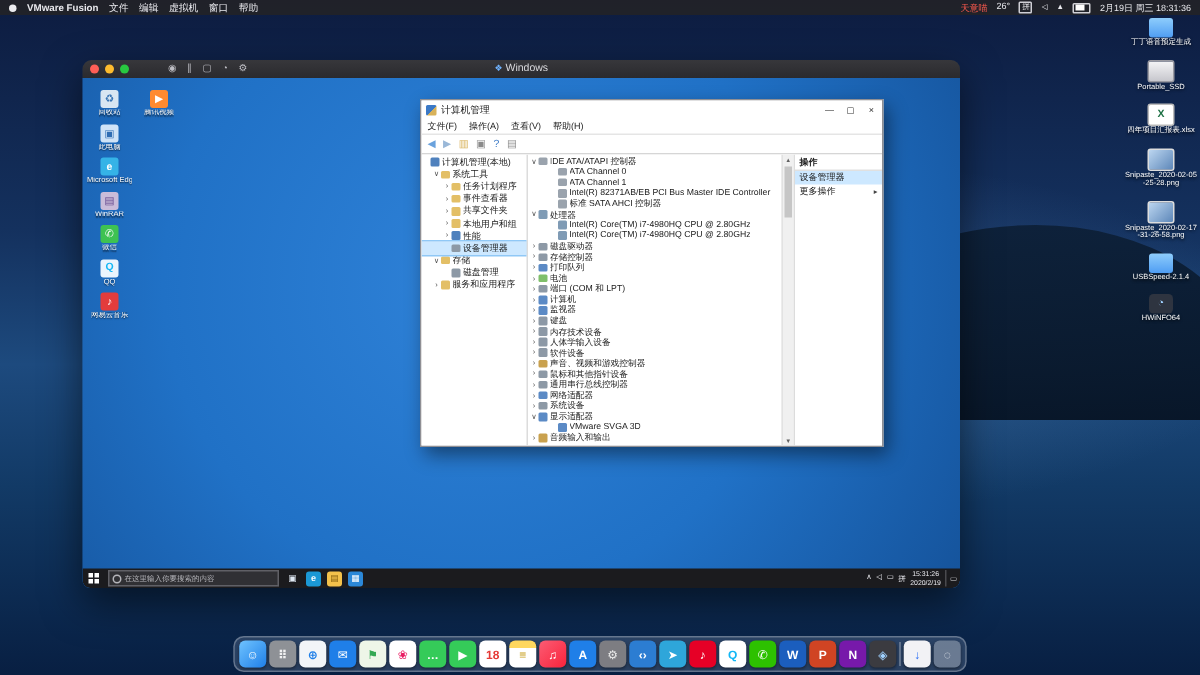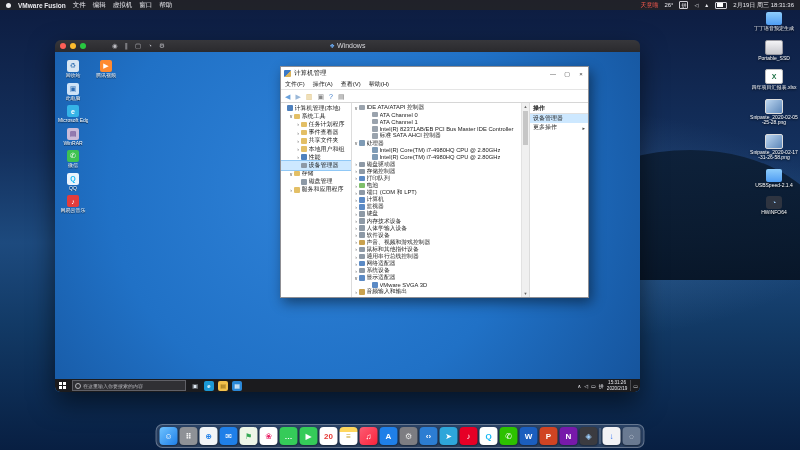--- a/index.html
+++ b/index.html
@@ -586,21 +586,21 @@
       <span class="ditem" title="Mail" style="background: rgb(31, 127, 232); color: rgb(255, 255, 255);">✉</span>
 
       <span class="ditem" title="Maps" style="background: rgb(238, 246, 232); color: rgb(52, 168, 83);">⚑</span>
 
       <span class="ditem" title="Photos" style="background: rgb(255, 255, 255); color: rgb(233, 30, 99);">❀</span>
 
       <span class="ditem" title="Messages" style="background: rgb(53, 203, 89); color: rgb(255, 255, 255);">…</span>
 
       <span class="ditem" title="FaceTime" style="background: rgb(53, 203, 89); color: rgb(255, 255, 255);">▶</span>
 
-      <span class="ditem" title="Calendar" style="background: rgb(255, 255, 255); color: rgb(229, 57, 53);">20</span>
+      <span class="ditem" title="Calendar" style="background: rgb(255, 255, 255); color: rgb(229, 57, 53);">18</span>
 
       <span class="ditem" title="Notes" style="background: linear-gradient(rgb(255, 215, 94) 28%, rgb(255, 255, 255) 28%); color: rgb(201, 162, 39);">≡</span>
 
       <span class="ditem" title="Music" style="background: linear-gradient(135deg, rgb(251, 92, 116), rgb(250, 35, 59)); color: rgb(255, 255, 255);">♫</span>
 
       <span class="ditem" title="App Store" style="background: rgb(31, 127, 232); color: rgb(255, 255, 255);">A</span>
 
       <span class="ditem" title="System Preferences" style="background: rgb(125, 125, 130); color: rgb(232, 232, 232);">⚙</span>
 
       <span class="ditem" title="Visual Studio Code" style="background: rgb(44, 125, 210); color: rgb(255, 255, 255);">‹›</span>

